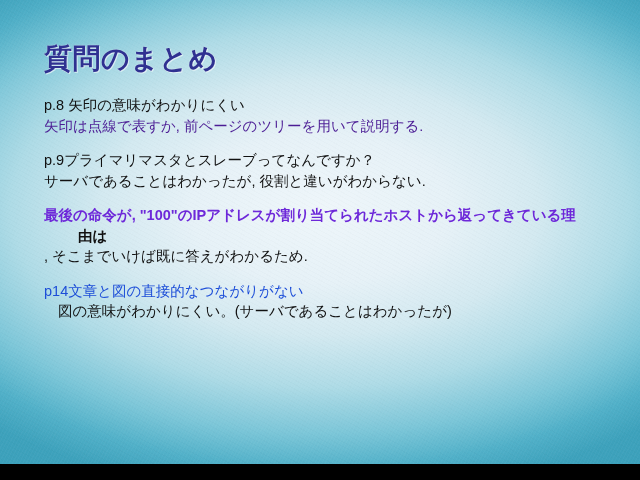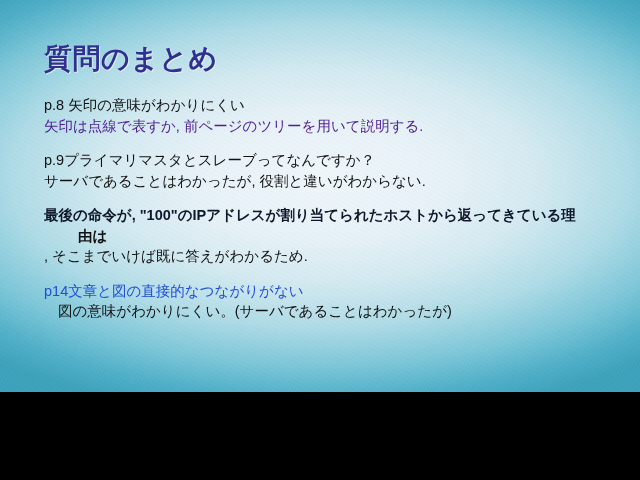--- a/index.html
+++ b/index.html
@@ -3,21 +3,21 @@
 <meta charset="utf-8">
 <style>
   html, body {
     margin: 0;
     padding: 0;
     background: #000;
   }
   #slide {
     position: relative;
     width: 640px;
-    height: 392px;
+    height: 464px;
     overflow: hidden;
     font-family: "Liberation Sans", "DejaVu Sans", sans-serif;
     background-color: #8fd2de;
   }
   
   #bg-base {
     position: absolute;
     inset: 0;
     background:
       radial-gradient(ellipse 78% 62% at 50% 45%,
@@ -110,21 +110,21 @@
     <div id="body-block">
         <div class="para">
           <div class="line wide" style="color: rgb(17, 17, 17);">p.8 矢印の意味がわかりにくい</div>
           <div class="line wide" style="color: #4c1d95;">矢印は点線で表すか, 前ページのツリーを用いて説明する.</div>
         </div>
         <div class="para">
           <div class="line wide" style="color: rgb(17, 17, 17);">p.9プライマリマスタとスレーブってなんですか？</div>
           <div class="line wide" style="color: rgb(17, 17, 17);">サーバであることはわかったが, 役割と違いがわからない.</div>
         </div>
         <div class="para">
-          <div class="line wide bold" style="color: #0f172a;">最後の命令が, "100"のIPアドレスが割り当てられたホストから返ってきている理</div>
+          <div class="line wide bold" style="color: #6d28d9;">最後の命令が, "100"のIPアドレスが割り当てられたホストから返ってきている理</div>
           <div class="line wide bold indent2" style="color: rgb(17, 17, 17);">由は</div>
           <div class="line wide" style="color: rgb(17, 17, 17);">, そこまでいけば既に答えがわかるため.</div>
         </div>
         <div class="para">
           <div class="line wide" style="color: #1d4ed8;">p14文章と図の直接的なつながりがない</div>
           <div class="line wide indent1" style="color: rgb(17, 17, 17);">図の意味がわかりにくい。(サーバであることはわかったが)</div>
         </div>
       </div>
 
   </div>

